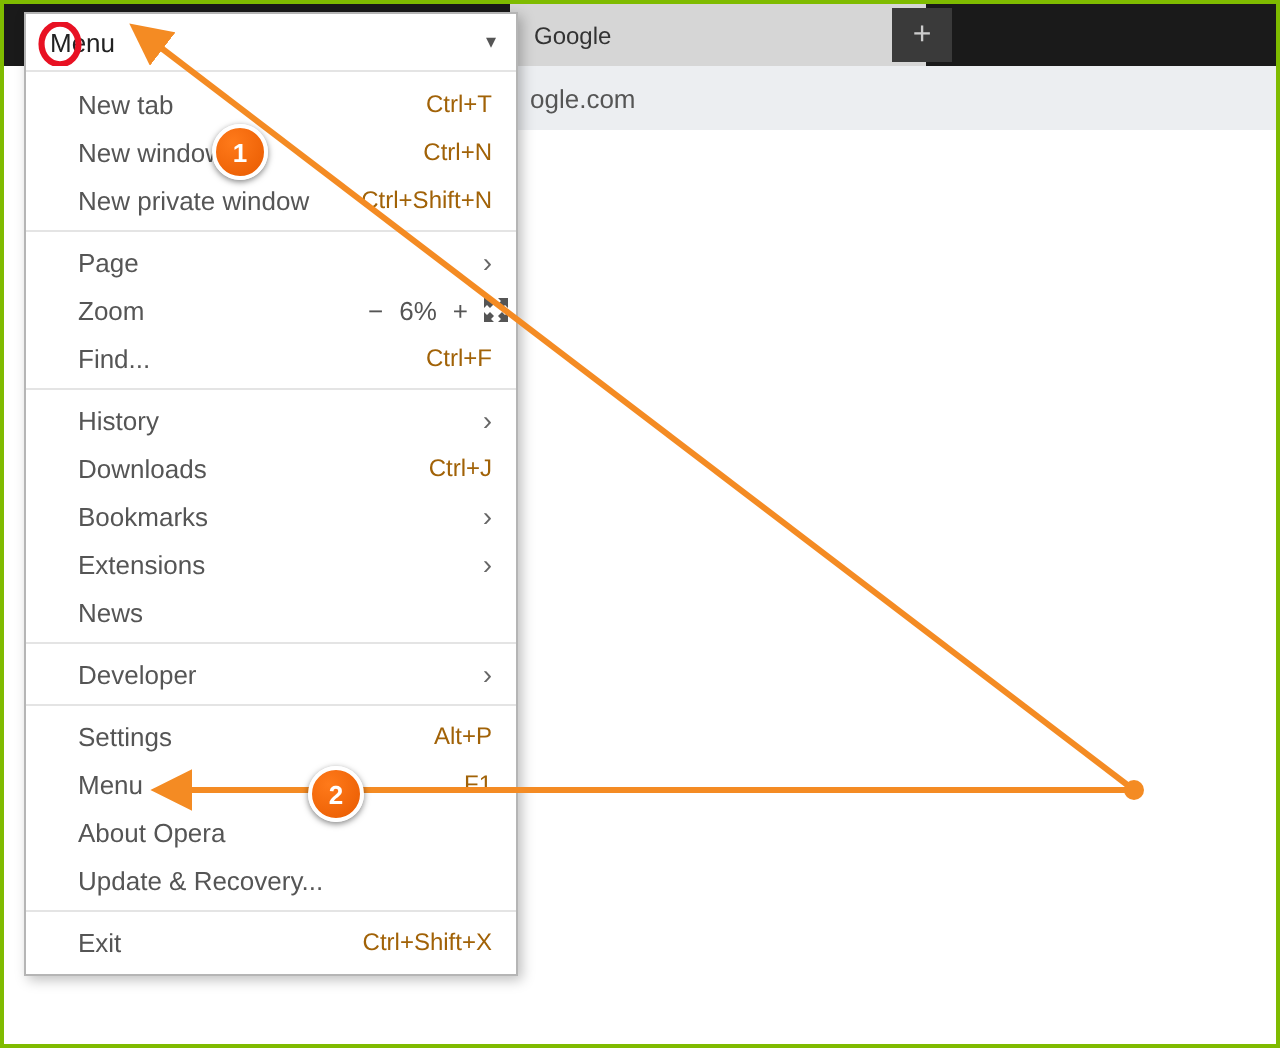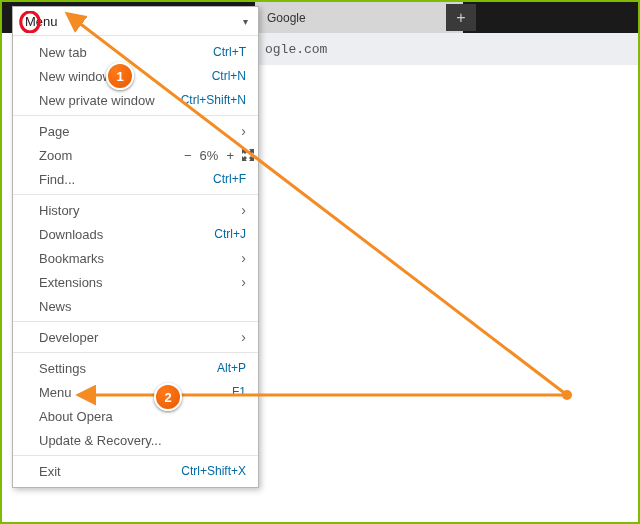--- a/index.html
+++ b/index.html
@@ -6,30 +6,30 @@
   .stage{position:relative;width:640px;height:524px;background:#fff;overflow:hidden;border:2px solid #7fbb00;box-sizing:border-box;}
   
   .tabbar{position:absolute;left:0;top:0;height:31px;width:636px;background:#1a1a1a;}
   .tabbar .tab{position:absolute;top:0;height:31px;background:#d6d6d6;display:flex;align-items:center;text-align:right;}
   .tab-active{left:253px;width:188px;background:linear-gradient(#e0e0e0,#d6d6d6);padding:0 8px 0 12px;font-size:12px;color:#333;}
   .tab-active .close{margin-left:auto;font-size:14px;color:#555;}
   .tab-new{position:absolute;left:444px;top:2px;width:30px;height:27px;background:#3a3a3a;color:#ccc;display:flex;align-items:center;justify-content:center;font-size:16px;}
   
   .o-btn{position:absolute;left:6px;top:4px;width:22px;height:22px;}
   .o-btn svg{width:22px;height:22px;}
-  .addrbar{position:absolute;left:253px;right:0;top:31px;height:32px;background:#eceef1;border-bottom:1px solid #c8cacd;display:flex;align-items:center;padding-left:10px;font-size:13px;color:#555;font-family:Liberation Mono, monospace;}
+  .addrbar{position:absolute;left:253px;right:0;top:31px;height:32px;background:#eceef1;border-bottom:1px solid #c8cacd;display:flex;align-items:center;padding-left:10px;font-size:13px;color:#555;}
   .content{position:absolute;left:253px;right:0;top:63px;bottom:0;background:#fff;}
 
   
   .menu{position:absolute;left:10px;top:4px;width:245px;background:#fff;border:1px solid #b5b5b5;box-shadow:2px 2px 6px rgba(0,0,0,0.25);}
   .menu-header{display:flex;align-items:center;height:28px;padding:0 10px 0 6px;border-bottom:1px solid #e4e4e4;font-size:13px;color:#222;}
   .menu-header .spacer{flex:1;}
   .menu ul{list-style:none;margin:0;padding:4px 0;}
   .menu li{display:flex;align-items:center;height:24px;padding:0 12px 0 26px;font-size:13px;color:#555;white-space:nowrap;}
-  .menu li .shortcut{margin-left:auto;font-size:12px;color:#0369a1;}
+  .menu li .shortcut{margin-left:auto;font-size:12px;color:#a16207;}
   .menu li .sub{margin-left:auto;color:#666;font-size:14px;}
   .sep{height:1px;margin:3px 0;background:#e4e4e4;}
   .zoom-row{display:flex;align-items:center;height:24px;padding:0 4px 0 26px;color:#555;text-align:center;}
   .zoom-row .zlabel{flex:0 0 auto;}
   .zoom-row .zctrl{margin-left:auto;display:flex;align-items:center;gap:8px;}
   .zoom-row .zfs svg{width:12px;height:12px;display:block;}
 
   
   .ann{position:absolute;left:0;top:0;pointer-events:none;}
   .badge{position:absolute;width:24px;height:24px;border-radius:50%;background:radial-gradient(circle at 35% 30%,#ff7a1a,#e85a00);border:2px solid #fff;box-shadow:0 1px 3px rgba(0,0,0,0.5);color:#fff;font-weight:bold;font-size:13px;display:flex;align-items:center;justify-content:center;}

